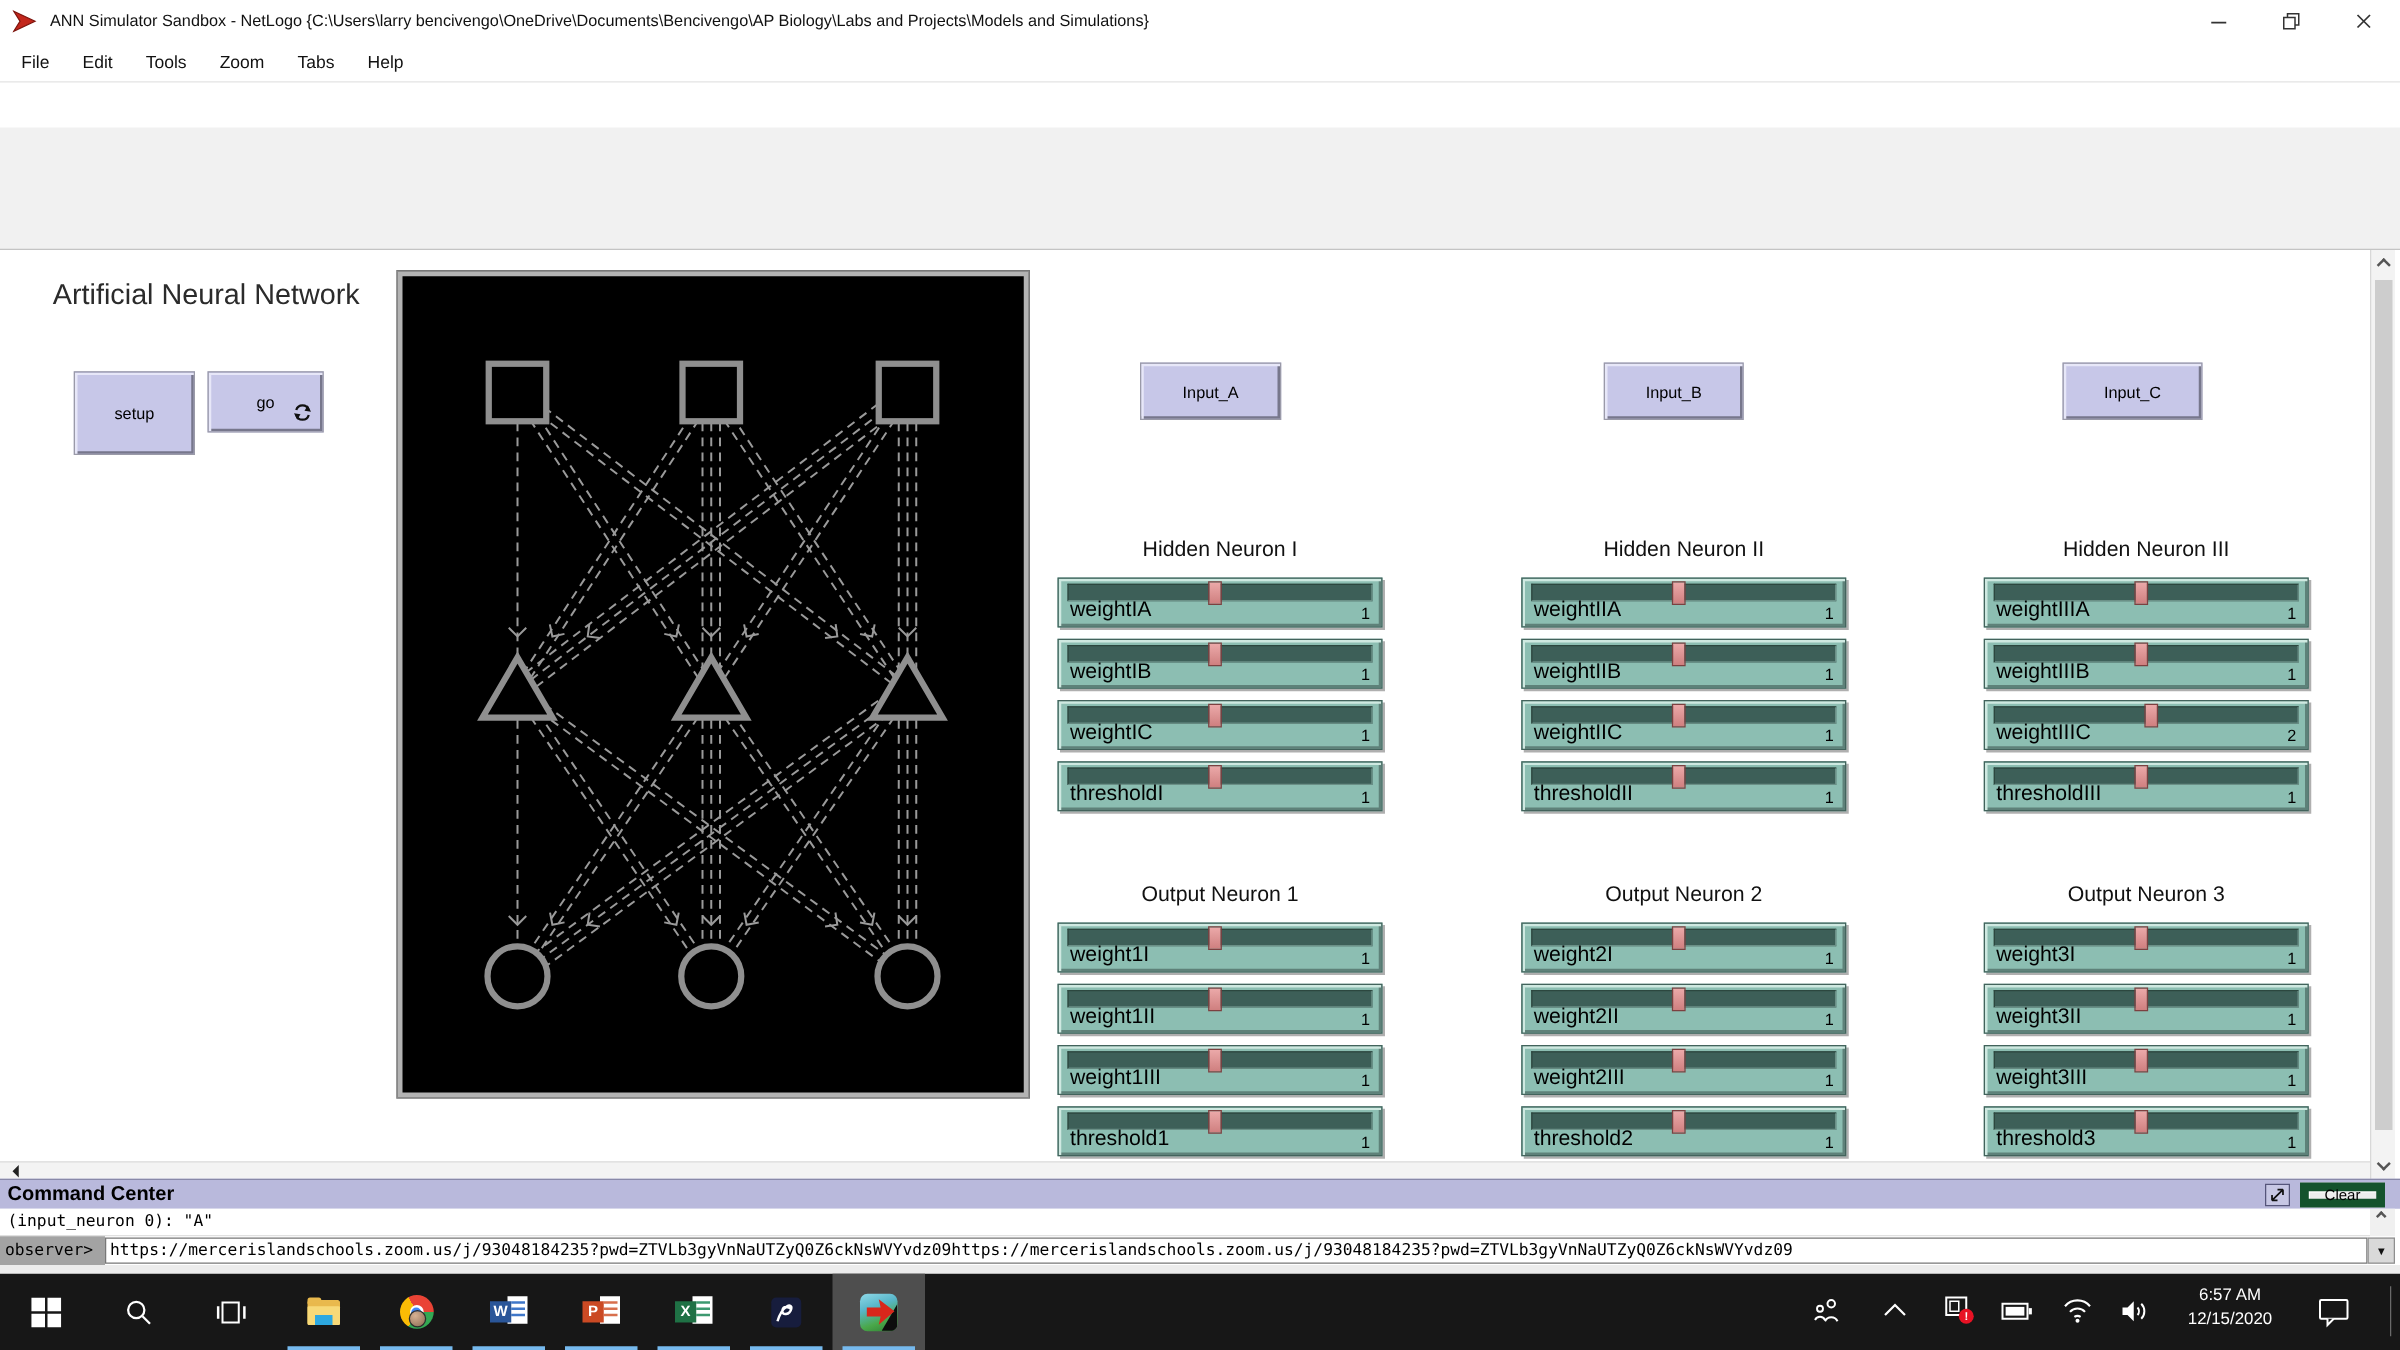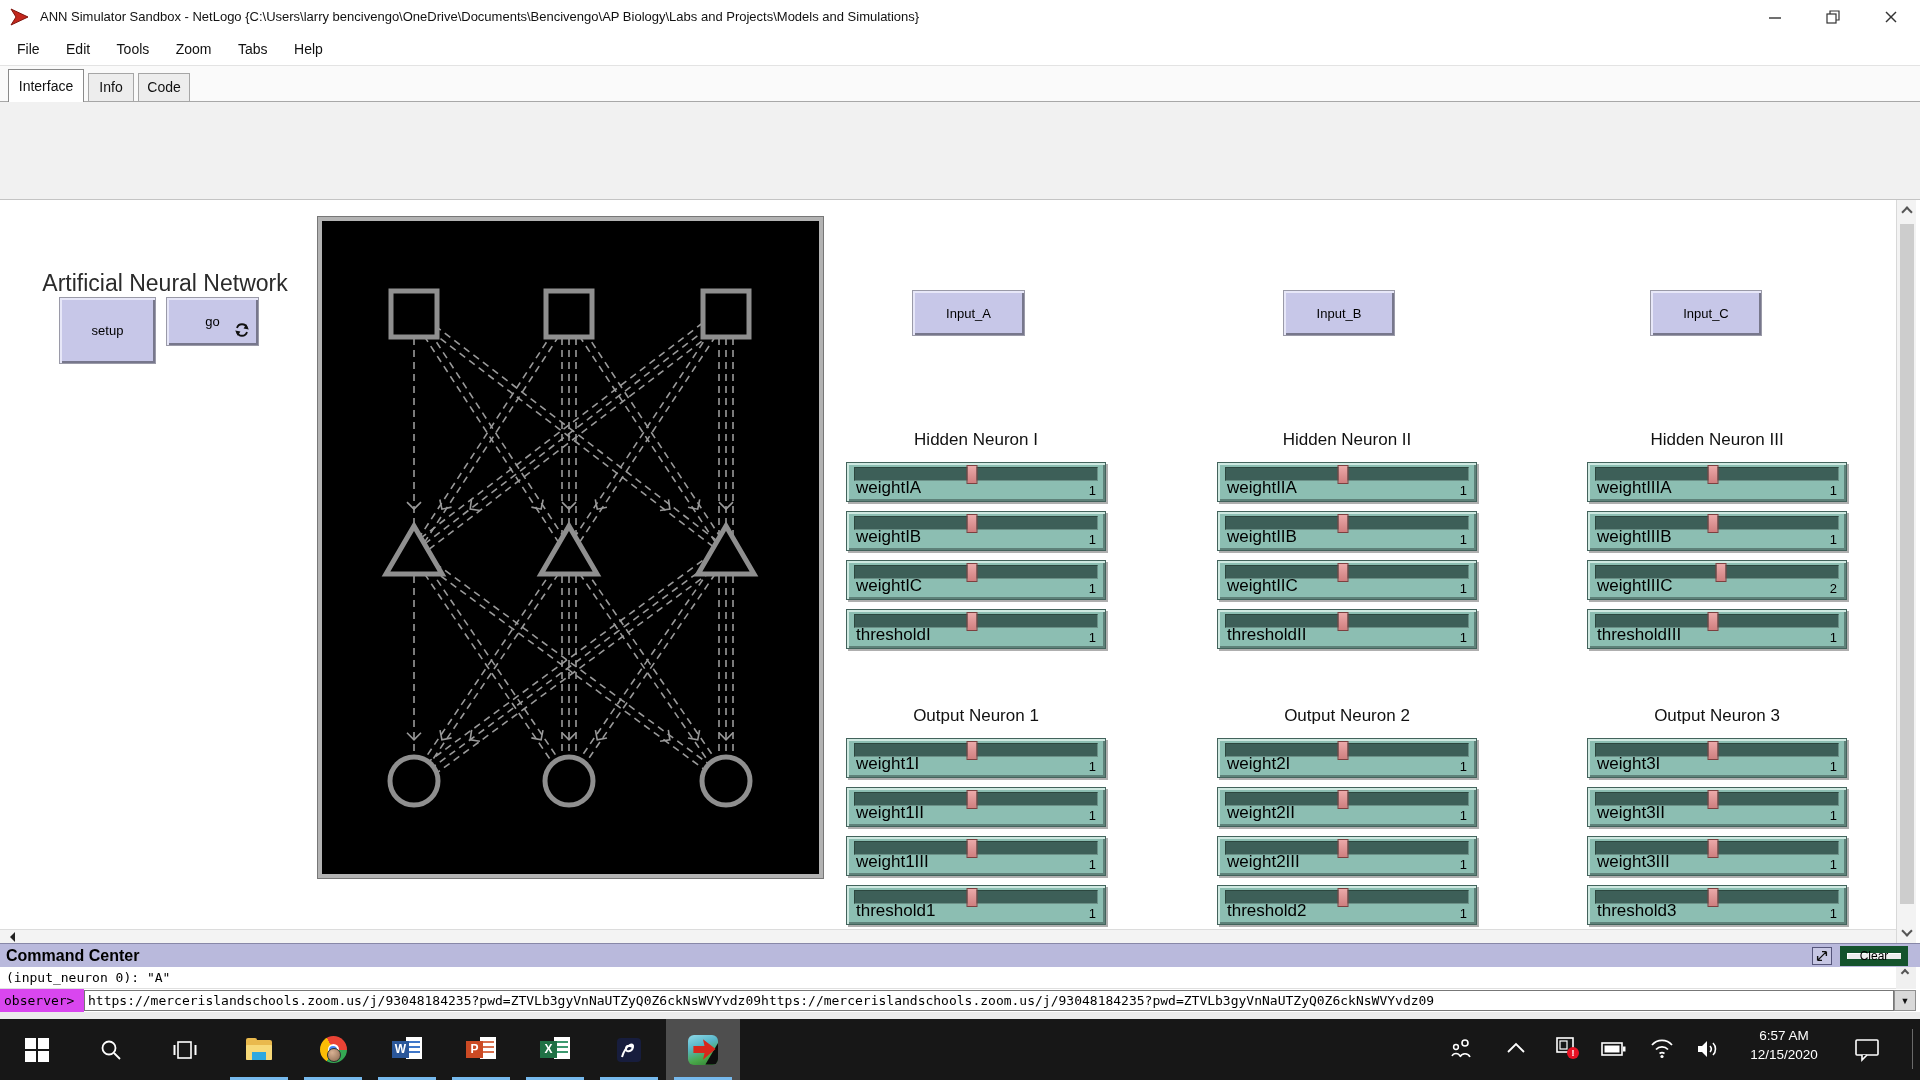--- a/index.html
+++ b/index.html
@@ -61,21 +61,21 @@
                   border:1px solid #9f9f9f; display:flex; align-items:center; padding:0 8px; font-size:13px; }
   #update-combo .chev { margin-left:auto; width:8px; height:8px; border-left:2px solid #444;
                   border-bottom:2px solid #444; transform:rotate(-45deg) translateY(-2px); }
   #settings-btn { position:absolute; left:862px; top:136px; width:114px; height:30px; background:#ededed;
                   border:1px solid #8f8f8f; box-shadow:inset 1px 1px 0 #fff, inset -1px -1px 0 #bdbdbd;
                   font-size:13px; display:flex; align-items:center; justify-content:center; }
 
   
   #iface { position:absolute; left:0; top:200px; width:1920px; height:743px; background:#fff; }
   #ann-heading { position:absolute; left:40px; top:22px; width:250px; text-align:center;
-                 font-size:23px; line-height:27px; color:#2b2b2b;margin-top:48px; }
+                 font-size:23px; line-height:27px; color:#2b2b2b; }
   .nlbtn { position:absolute; background:#c7c7e8; border:1px solid #9a9aa8;
            box-shadow:inset 2px 2px 0 #e7e7f8, inset -2px -2px 0 #77778c;
            display:flex; align-items:center; justify-content:center; font-size:13px; color:#000; }
   #btn-setup { left:59px; top:97px; width:97px; height:67px; }
   #btn-go    { left:166px; top:97px; width:93px; height:49px; }
   #btn-go .forever { position:absolute; right:8px; bottom:7px; }
   #btn-input-a { left:912px;  top:90px; width:113px; height:46px; }
   #btn-input-b { left:1283px; top:90px; width:112px; height:46px; }
   #btn-input-c { left:1650px; top:90px; width:112px; height:46px; }
 
@@ -113,21 +113,21 @@
   #cc-expand { position:absolute; left:1812px; top:3px; width:20px; height:18px; background:#c7c7e4; border:1px solid #55557a;
                display:flex; align-items:center; justify-content:center; }
   #cc-clear { position:absolute; left:1840px; top:2px; width:68px; height:20px; background:#ededed; border:7px solid #14532d;
               box-shadow:inset 1px 1px 0 #fff; font-size:12px; display:flex; align-items:center; justify-content:center; }
   #cc-output { position:absolute; left:0; top:967px; width:1896px; height:22px; background:#fff;
                font-family:"DejaVu Sans Mono", monospace; font-size:13px; line-height:22px; padding-left:6px;
                white-space:nowrap; overflow:hidden; border-bottom:1px solid #e0e0e0; }
   #cc-oscroll { position:absolute; left:1896px; top:967px; width:20px; height:22px; background:#f0f0f0; }
   #cc-oscroll .mini-up { position:absolute; left:6px; top:3px; width:6px; height:6px; border-left:2px solid #555;
                border-bottom:2px solid #555; transform:rotate(135deg); }
-  #cc-prompt { position:absolute; left:0; top:989px; width:84px; height:23px; background:#d946ef;
+  #cc-prompt { position:absolute; left:0; top:989px; width:84px; height:23px; background:#a3a3a3;
                font-family:"DejaVu Sans Mono", monospace; font-size:13px; line-height:23px; padding-left:4px; color:#000; }
   #cc-input { position:absolute; left:84px; top:990px; width:1810px; height:21px; background:#fff; border:1px solid #777;
               font-family:"DejaVu Sans Mono", monospace; font-size:13px; line-height:19px; padding-left:3px;
               white-space:nowrap; overflow:hidden; }
   #cc-history { position:absolute; left:1894px; top:990px; width:22px; height:21px; background:#d9d9d9; border:1px solid #8f8f8f;
                 font-size:9px; display:flex; align-items:center; justify-content:center; color:#111; }
   #gap-strip { position:absolute; left:0; top:1012px; width:1920px; height:7px; background:#ececec; }
 
   
   #taskbar { position:absolute; left:0; top:1019px; width:1920px; height:61px; background:#171717; }
@@ -198,25 +198,20 @@
 
   <div id="menubar">
     <span class="menu-item">File</span>
     <span class="menu-item">Edit</span>
     <span class="menu-item">Tools</span>
     <span class="menu-item">Zoom</span>
     <span class="menu-item">Tabs</span>
     <span class="menu-item">Help</span>
   </div>
 
-  <div id="tabbar">
-    <div class="tab active">Interface</div>
-    <div class="tab idle" id="tab-info">Info</div>
-    <div class="tab idle" id="tab-code">Code</div>
-  </div>
 
   <div id="toolbar">
     <div class="tool-btn" style="left:16px">
       <svg width="26" height="26" viewBox="0 0 24 24">
         <path d="M14 3 L20 9 L9 20 L3.5 21.5 L5 16 Z" fill="#ababab" stroke="#8a8a8a"></path>
       </svg>
       <span class="tool-label disabled">Edit</span>
     </div>
     <div class="tool-btn" style="left:92px">
       <svg width="26" height="26" viewBox="0 0 24 24">

